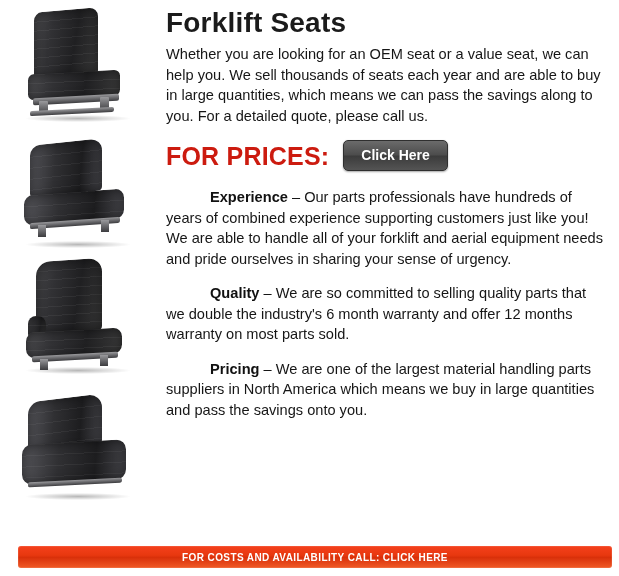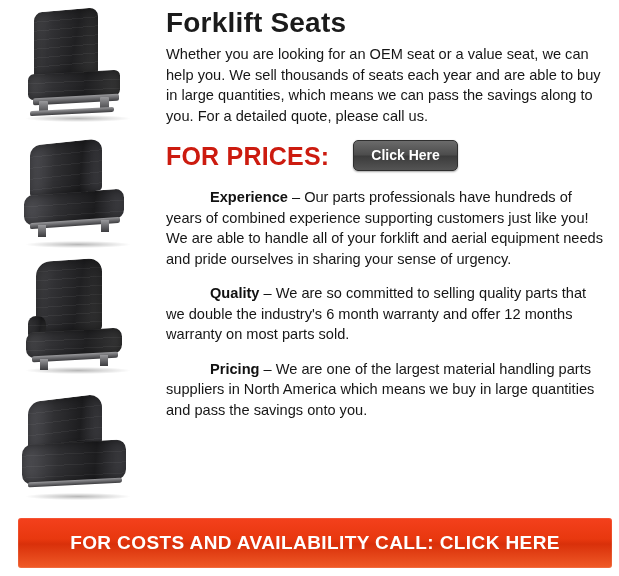--- a/index.html
+++ b/index.html
@@ -78,21 +78,21 @@
   }
   p.intro {
     font-size: 14.6px;
     line-height: 20.5px;
     margin: 0 0 14px 0;
     color: #161616;
   }
   .prices-row {
     display: flex;
     align-items: center;
-    gap: 24px;
+    gap: 14px;
     margin: 6px 0 16px 0;
   }
   .prices-head {
     font-size: 25px;
     font-weight: bold;
     color: #cc1b0f;
     letter-spacing: 0.2px;
     line-height: 28px;
   }
   .click-btn {
@@ -119,25 +119,25 @@
     font-weight: bold;
     color: #111111;
     margin-left: 44px;
   }
   
   .banner {
     position: absolute;
     left: 18px;
     right: 7px;
     bottom: 8px;
-    height: 50px;
+    height: 22px;
     background: linear-gradient(180deg, #f4401c 0%, #e8380f 42%, #d9300a 52%, #f05a27 100%);
     border-radius: 3px;
     color: #ffffff;
-    font-size: 19px;
+    font-size: 10px;
     font-weight: bold;
     letter-spacing: 0.4px;
     display: flex;
     align-items: center;
     justify-content: center;
     cursor: pointer;
     box-shadow: inset 0 0 0 1px rgba(255,255,255,0.10);
   }
   .spacer-bottom { height: 54px; }
 </style>

